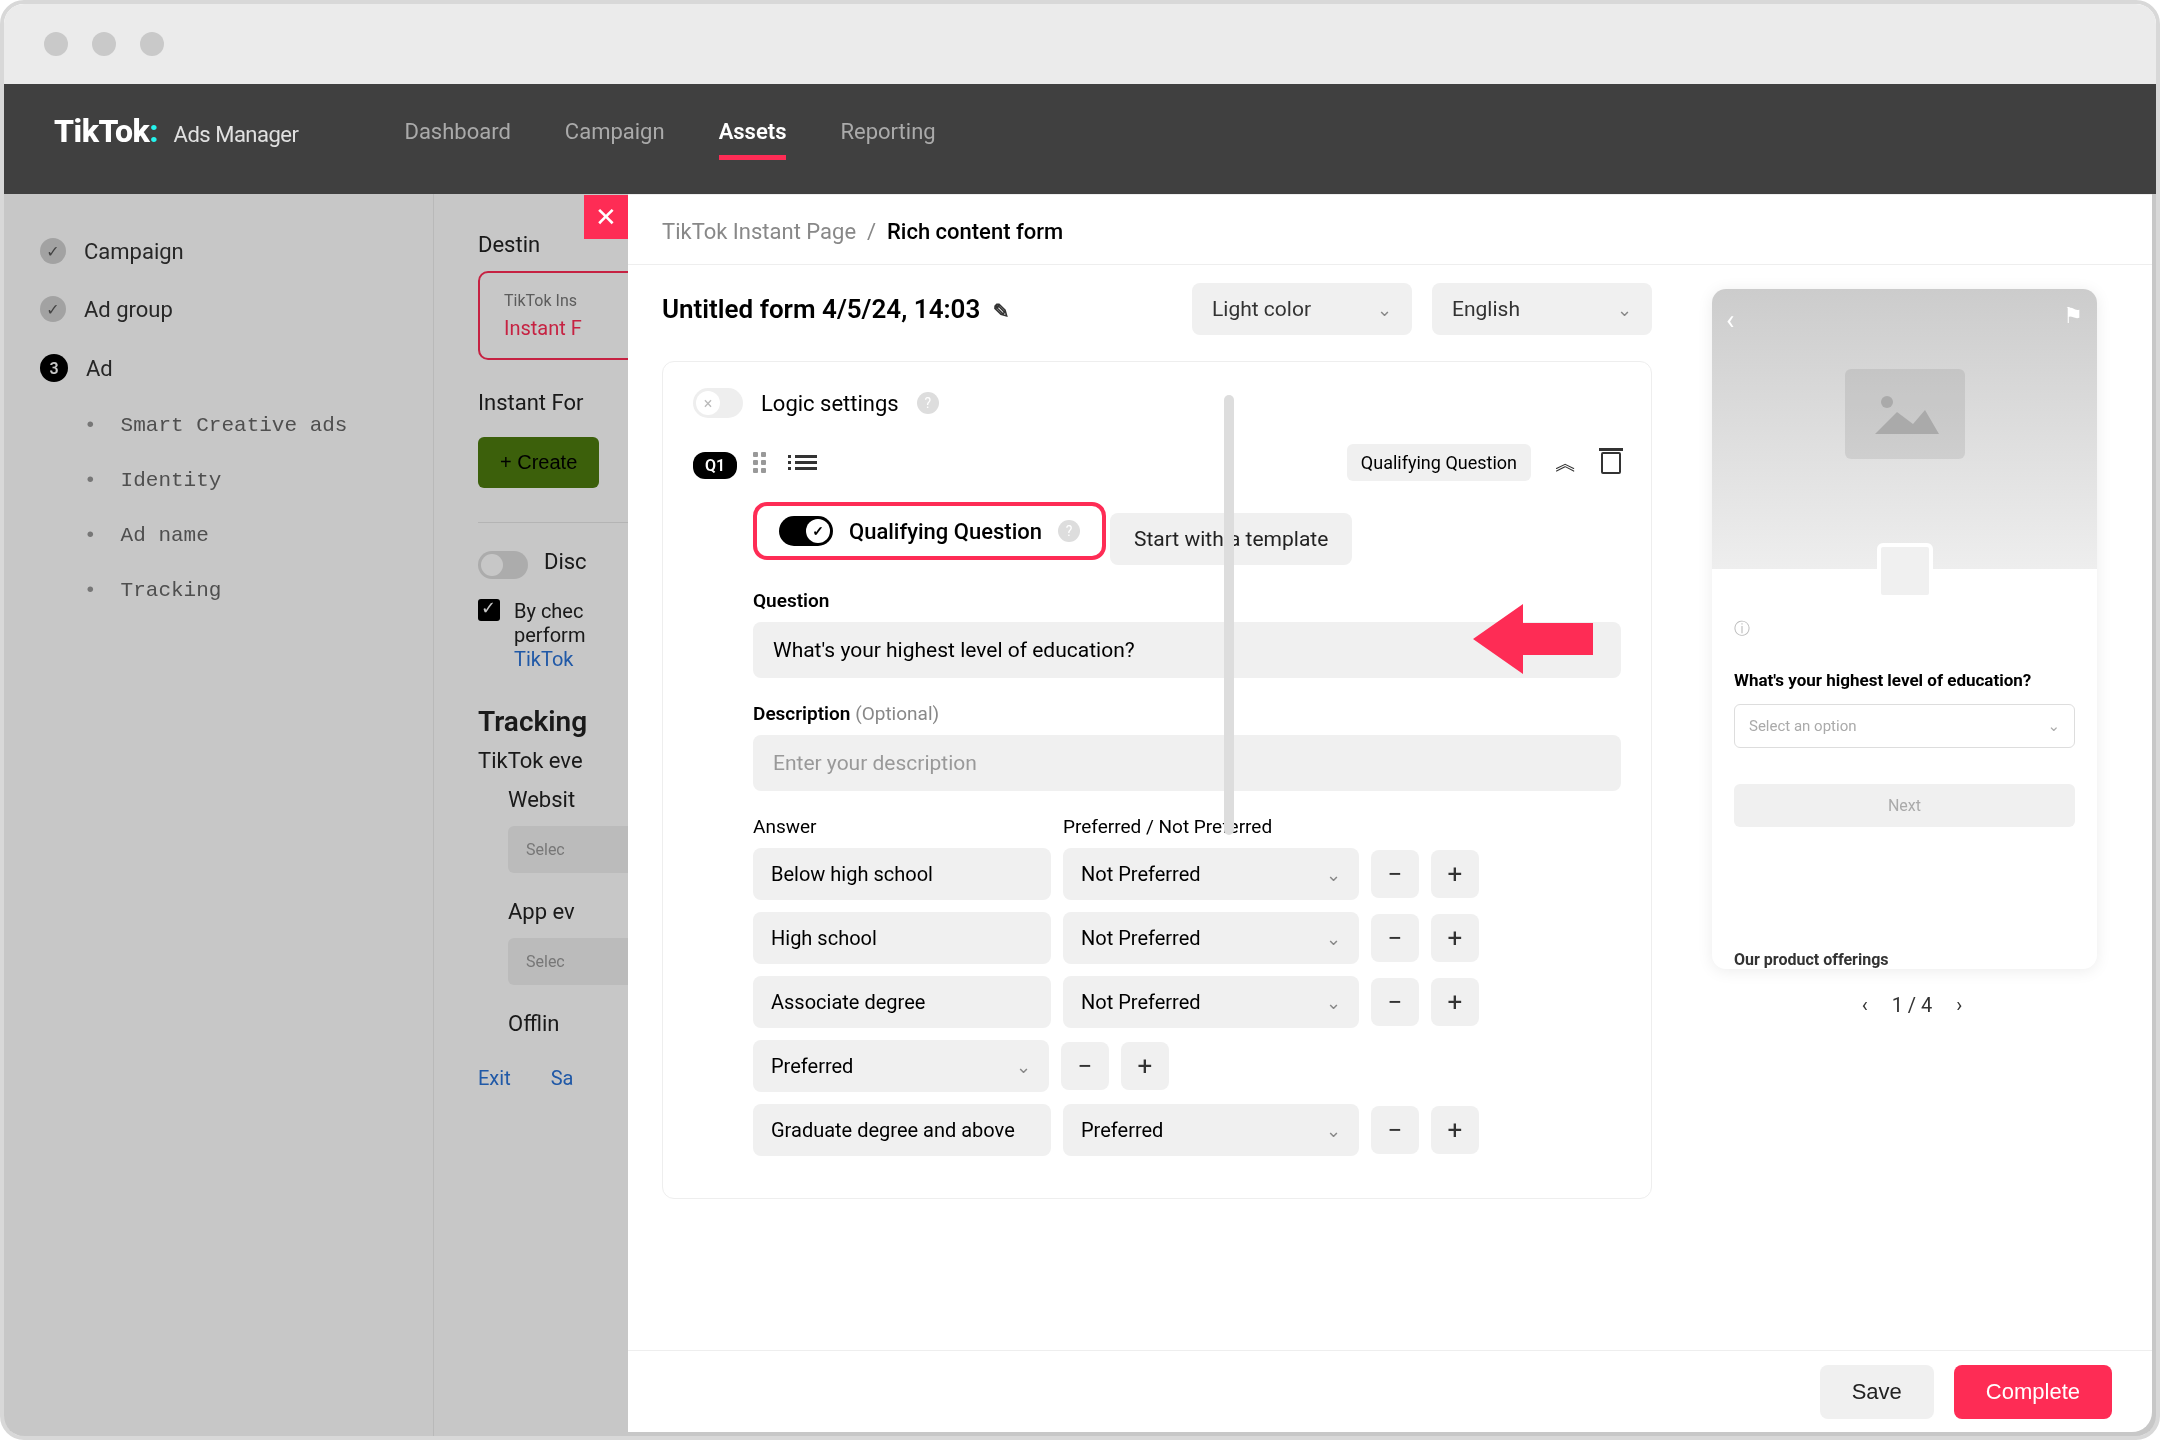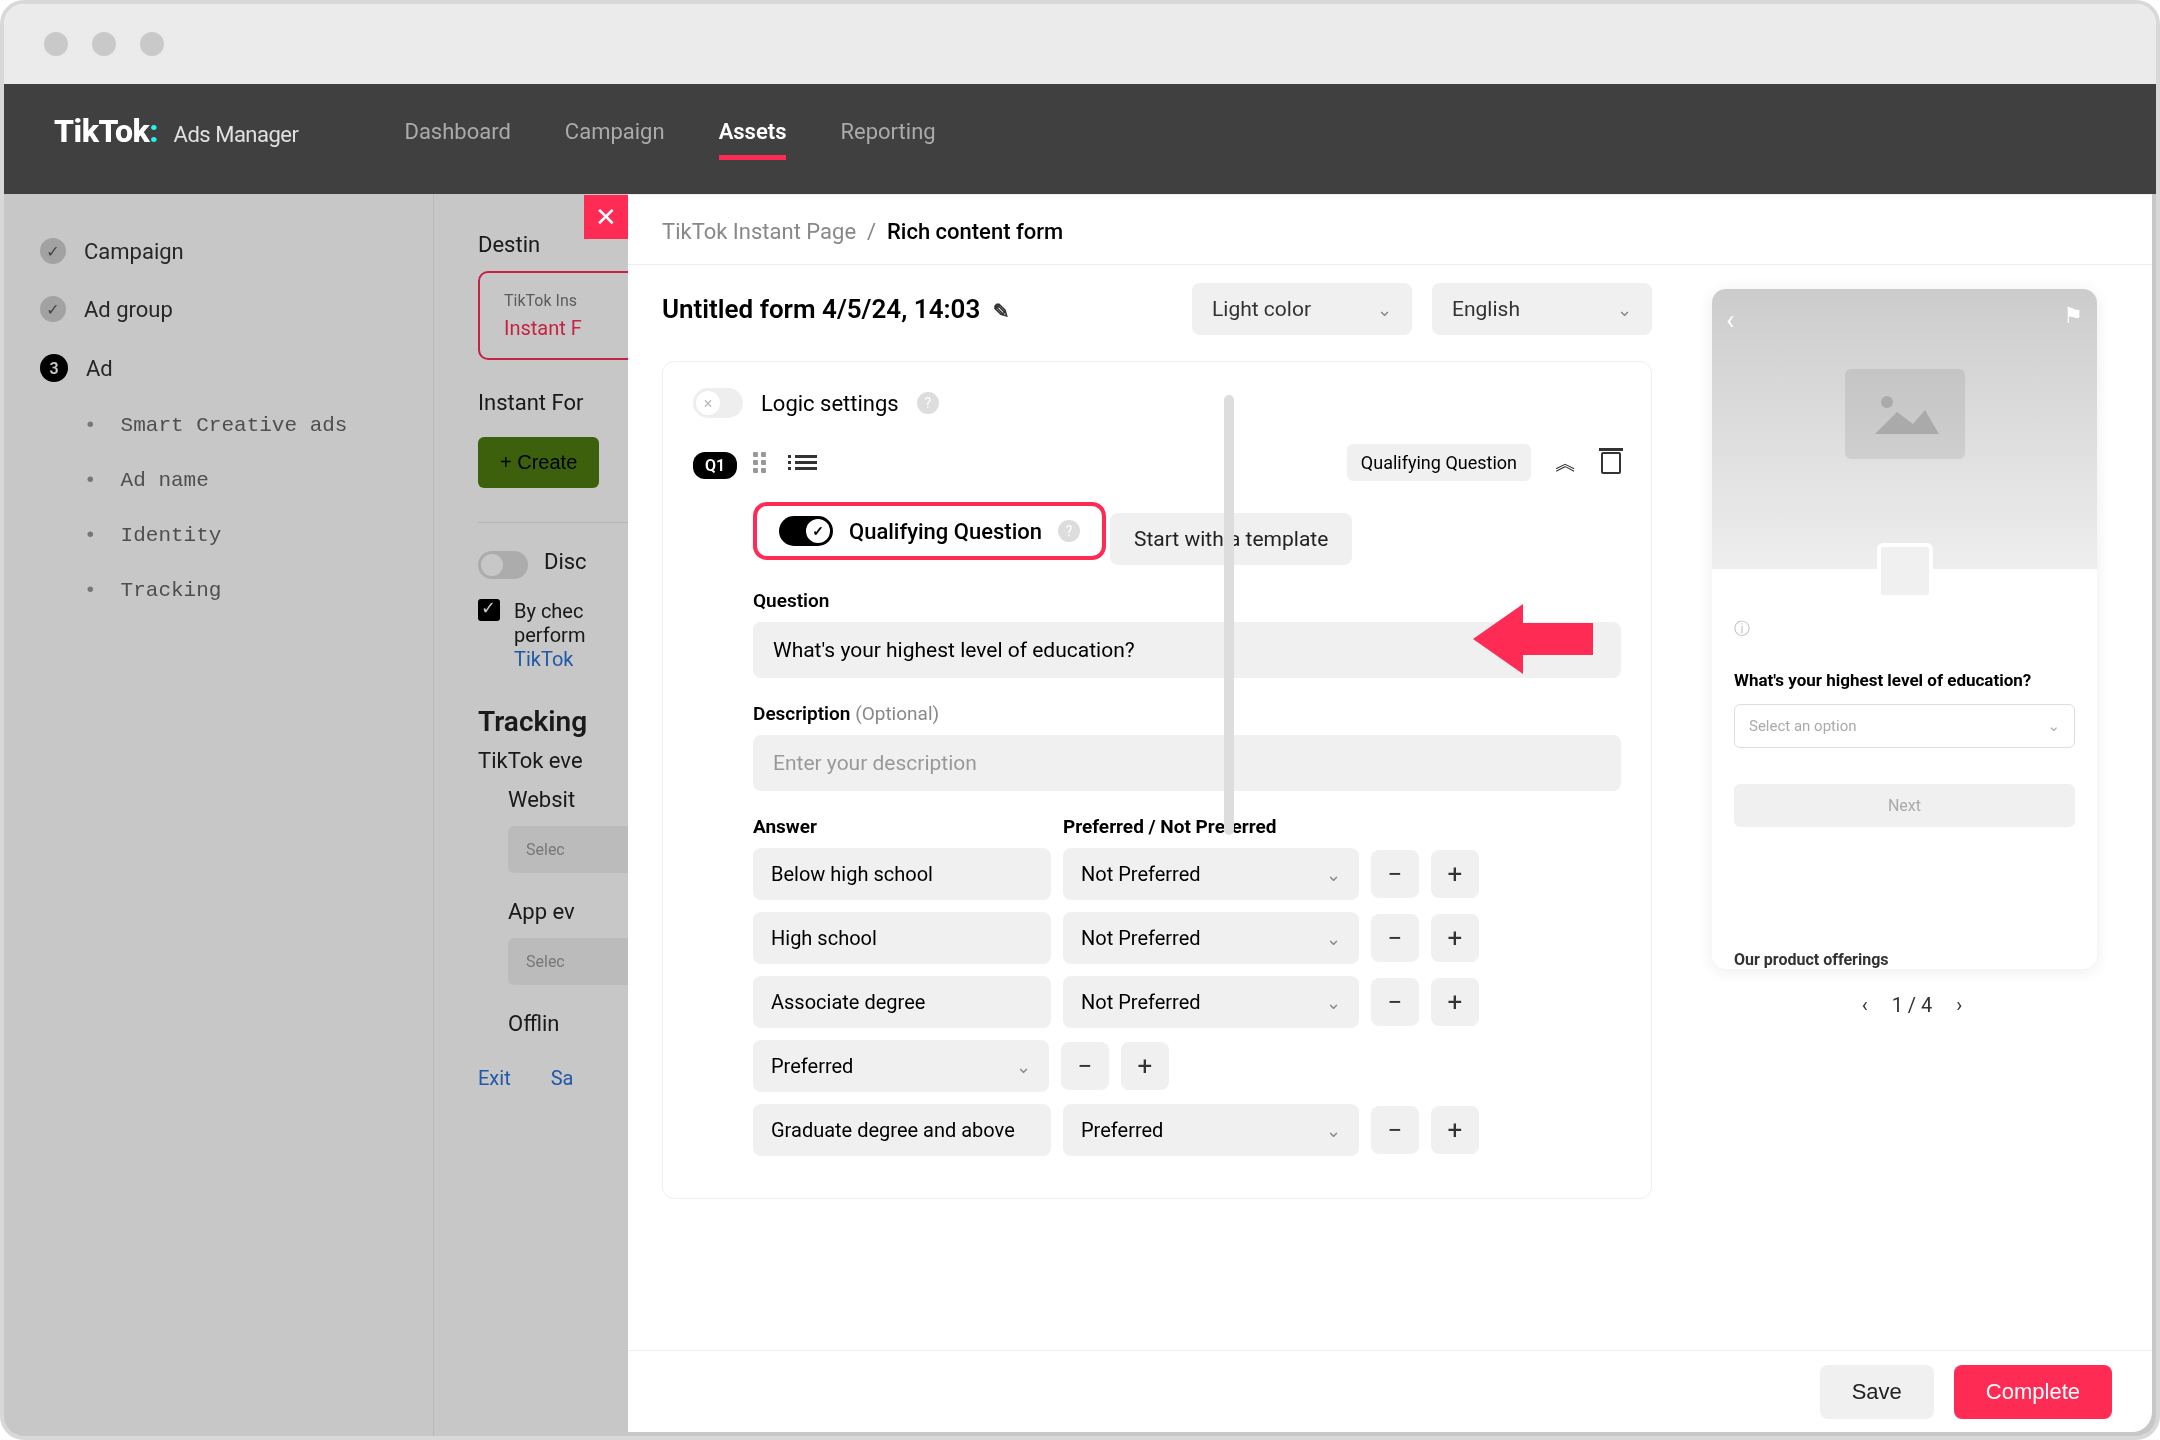--- a/index.html
+++ b/index.html
@@ -294,21 +294,21 @@
     .text-input {
       width: 100%;
       background: #f0f0f0;
       border-radius: 8px;
       padding: 16px 20px;
       font-size: 21px;
       border: none;
     }
     .text-input.placeholder { color: #999;}
     
-    .answer-header { display:flex; margin-top: 24px; margin-bottom: 10px; font-size:19px; font-weight:700;}
+    .answer-header { display:flex; margin-top: 24px; margin-bottom: 10px; font-size:19px; font-weight:400;}
     .answer-header .c1 { width: 310px;}
     .answer-row { display:flex; gap: 12px; margin-bottom: 12px; align-items:center;}
     .ans-cell {
       background: #f0f0f0;
       border-radius: 8px;
       padding: 14px 18px;
       font-size: 20px;
     }
     .ans-cell.c1 { width: 298px;}
     .ans-cell.c2 { width: 296px; display:flex; justify-content:space-between; align-items:center;}
@@ -399,22 +399,22 @@
       </div>
       <div class="side-li">
         <span class="side-check">✓</span>
         <span>Ad group</span>
       </div>
       <div class="side-li">
         <span class="side-num">3</span>
         <span>Ad</span>
       </div>
       <div class="side-li sub">Smart Creative ads</div>
+      <div class="side-li sub">Identity</div>
       <div class="side-li sub">Ad name</div>
-      <div class="side-li sub">Identity</div>
       <div class="side-li sub">Tracking</div>
     </div>
 
     <div class="base-main">
       <div class="base-label">Destin</div>
       <div class="pink-card">
         <div class="sm">TikTok Ins</div>
         <div class="lg">Instant F</div>
       </div>
       <div class="base-label" style="margin-top:30px;">Instant For</div>

